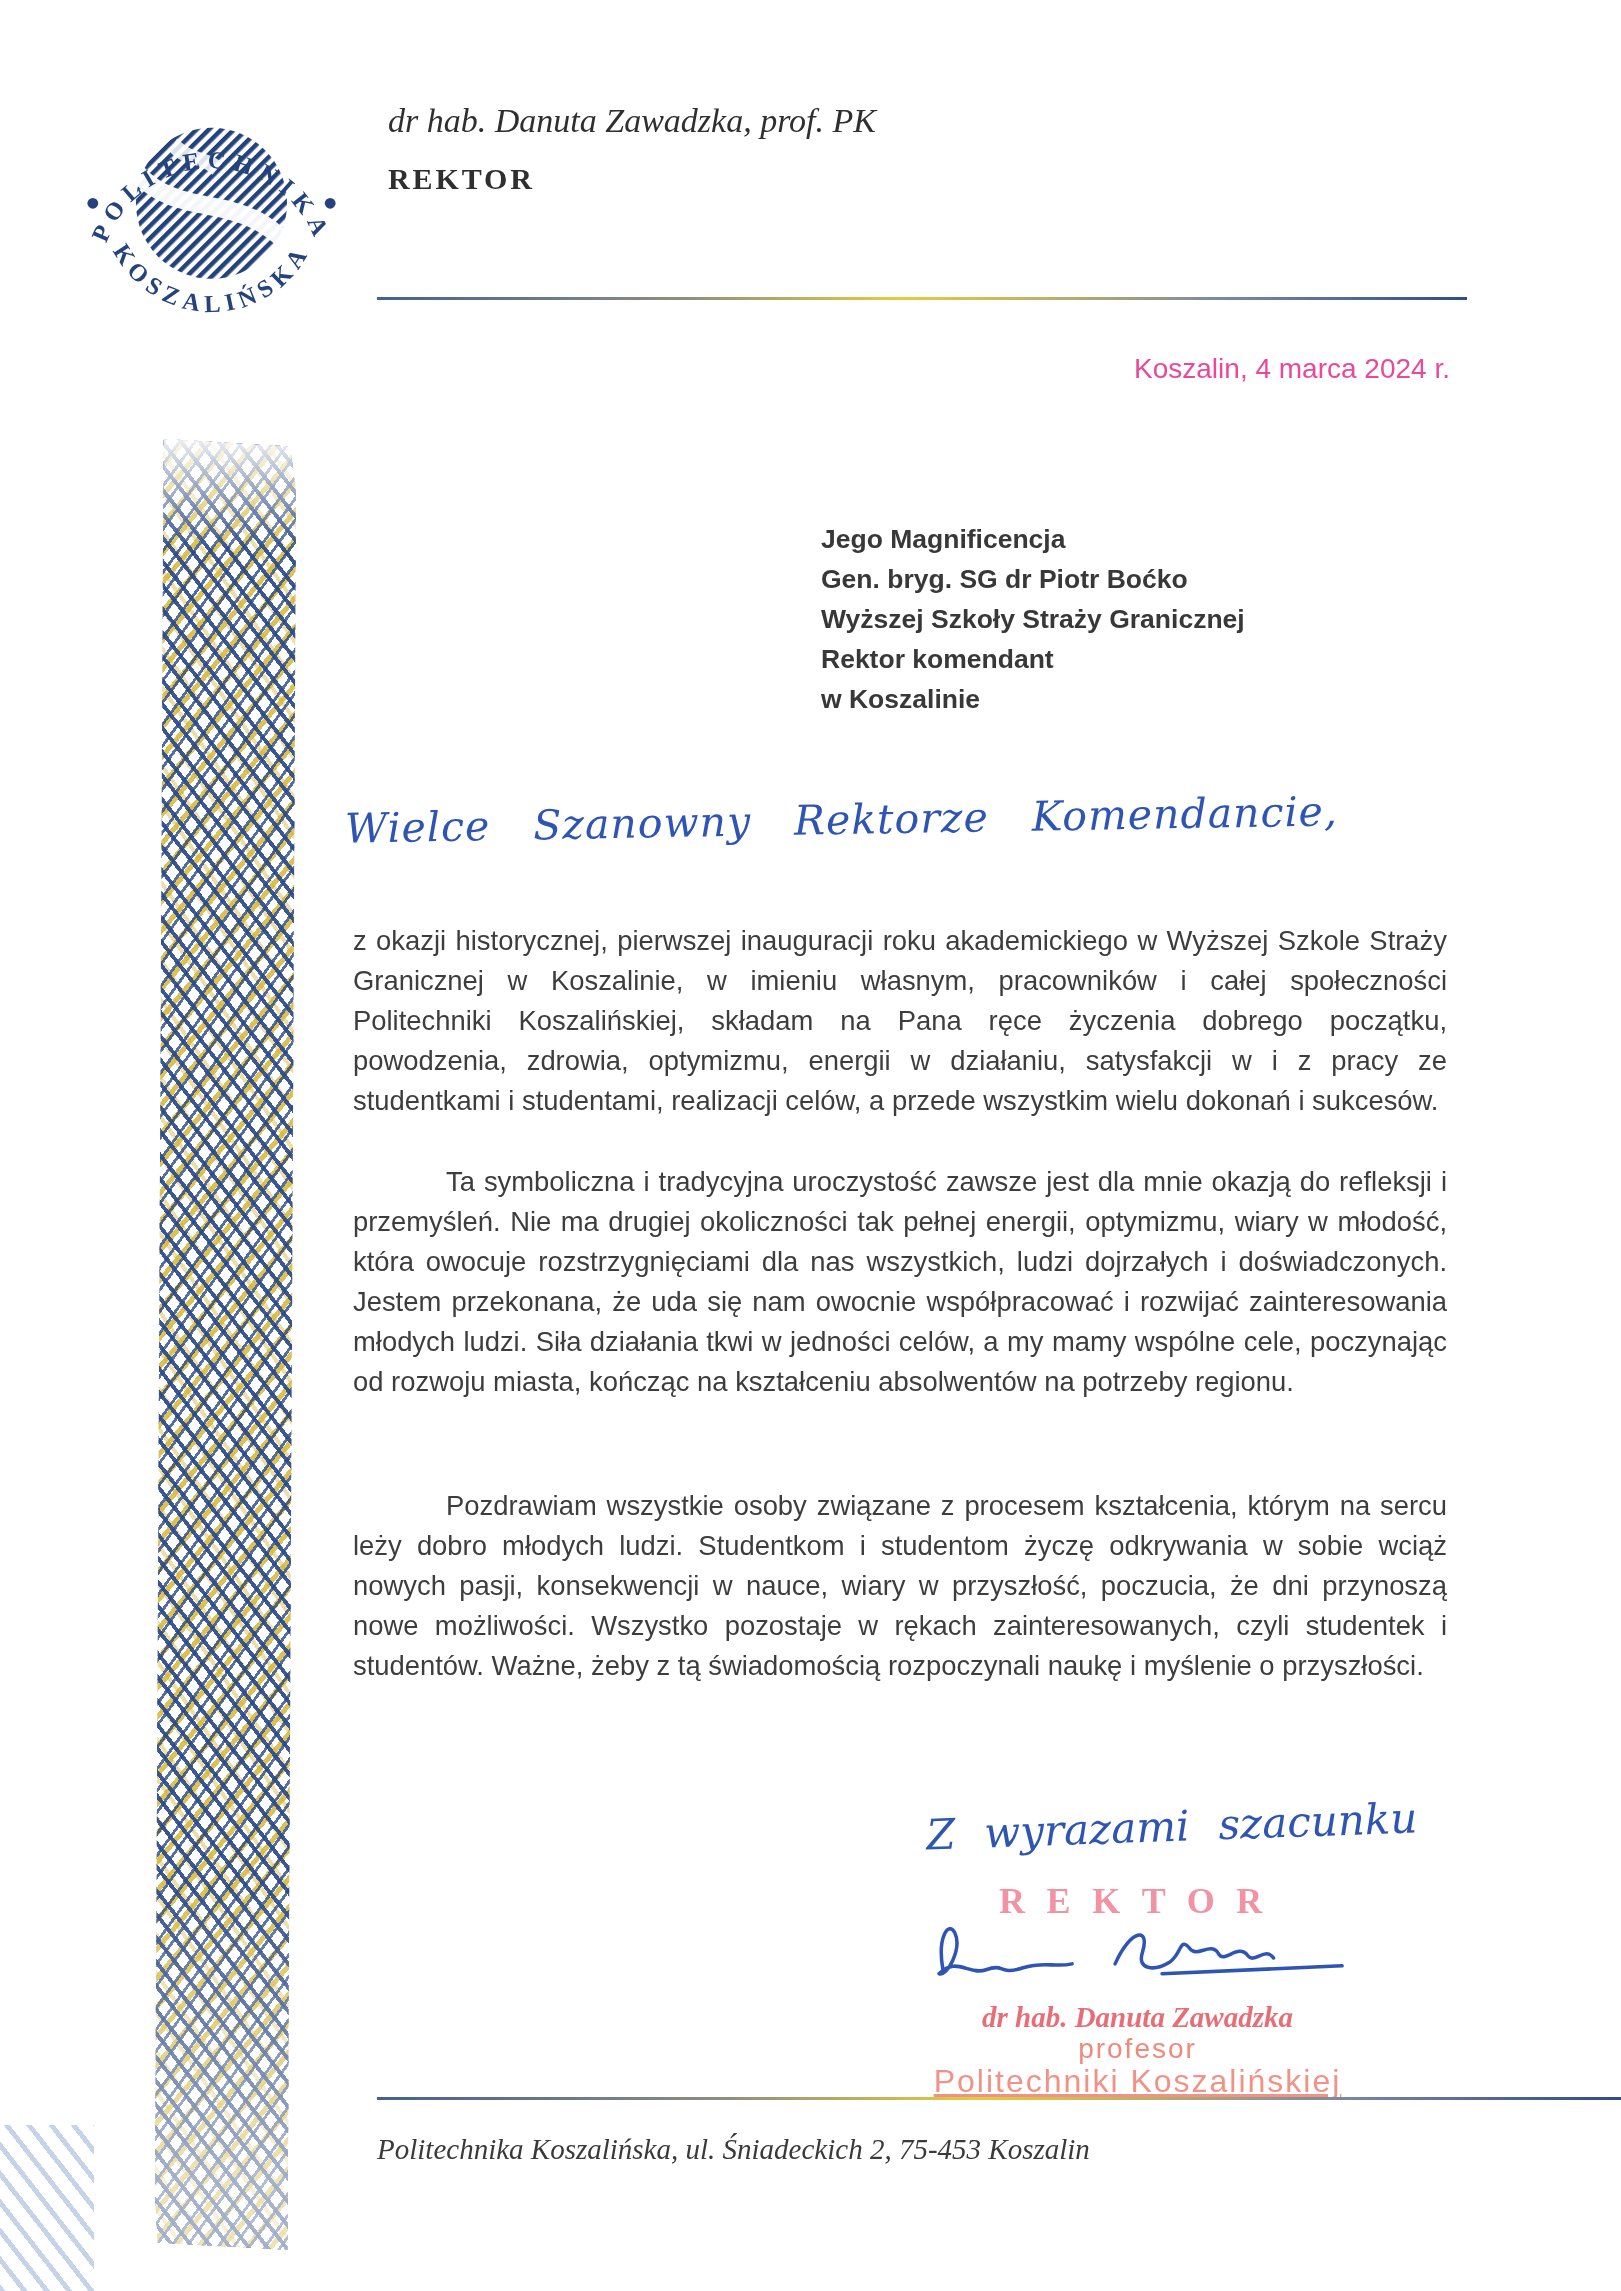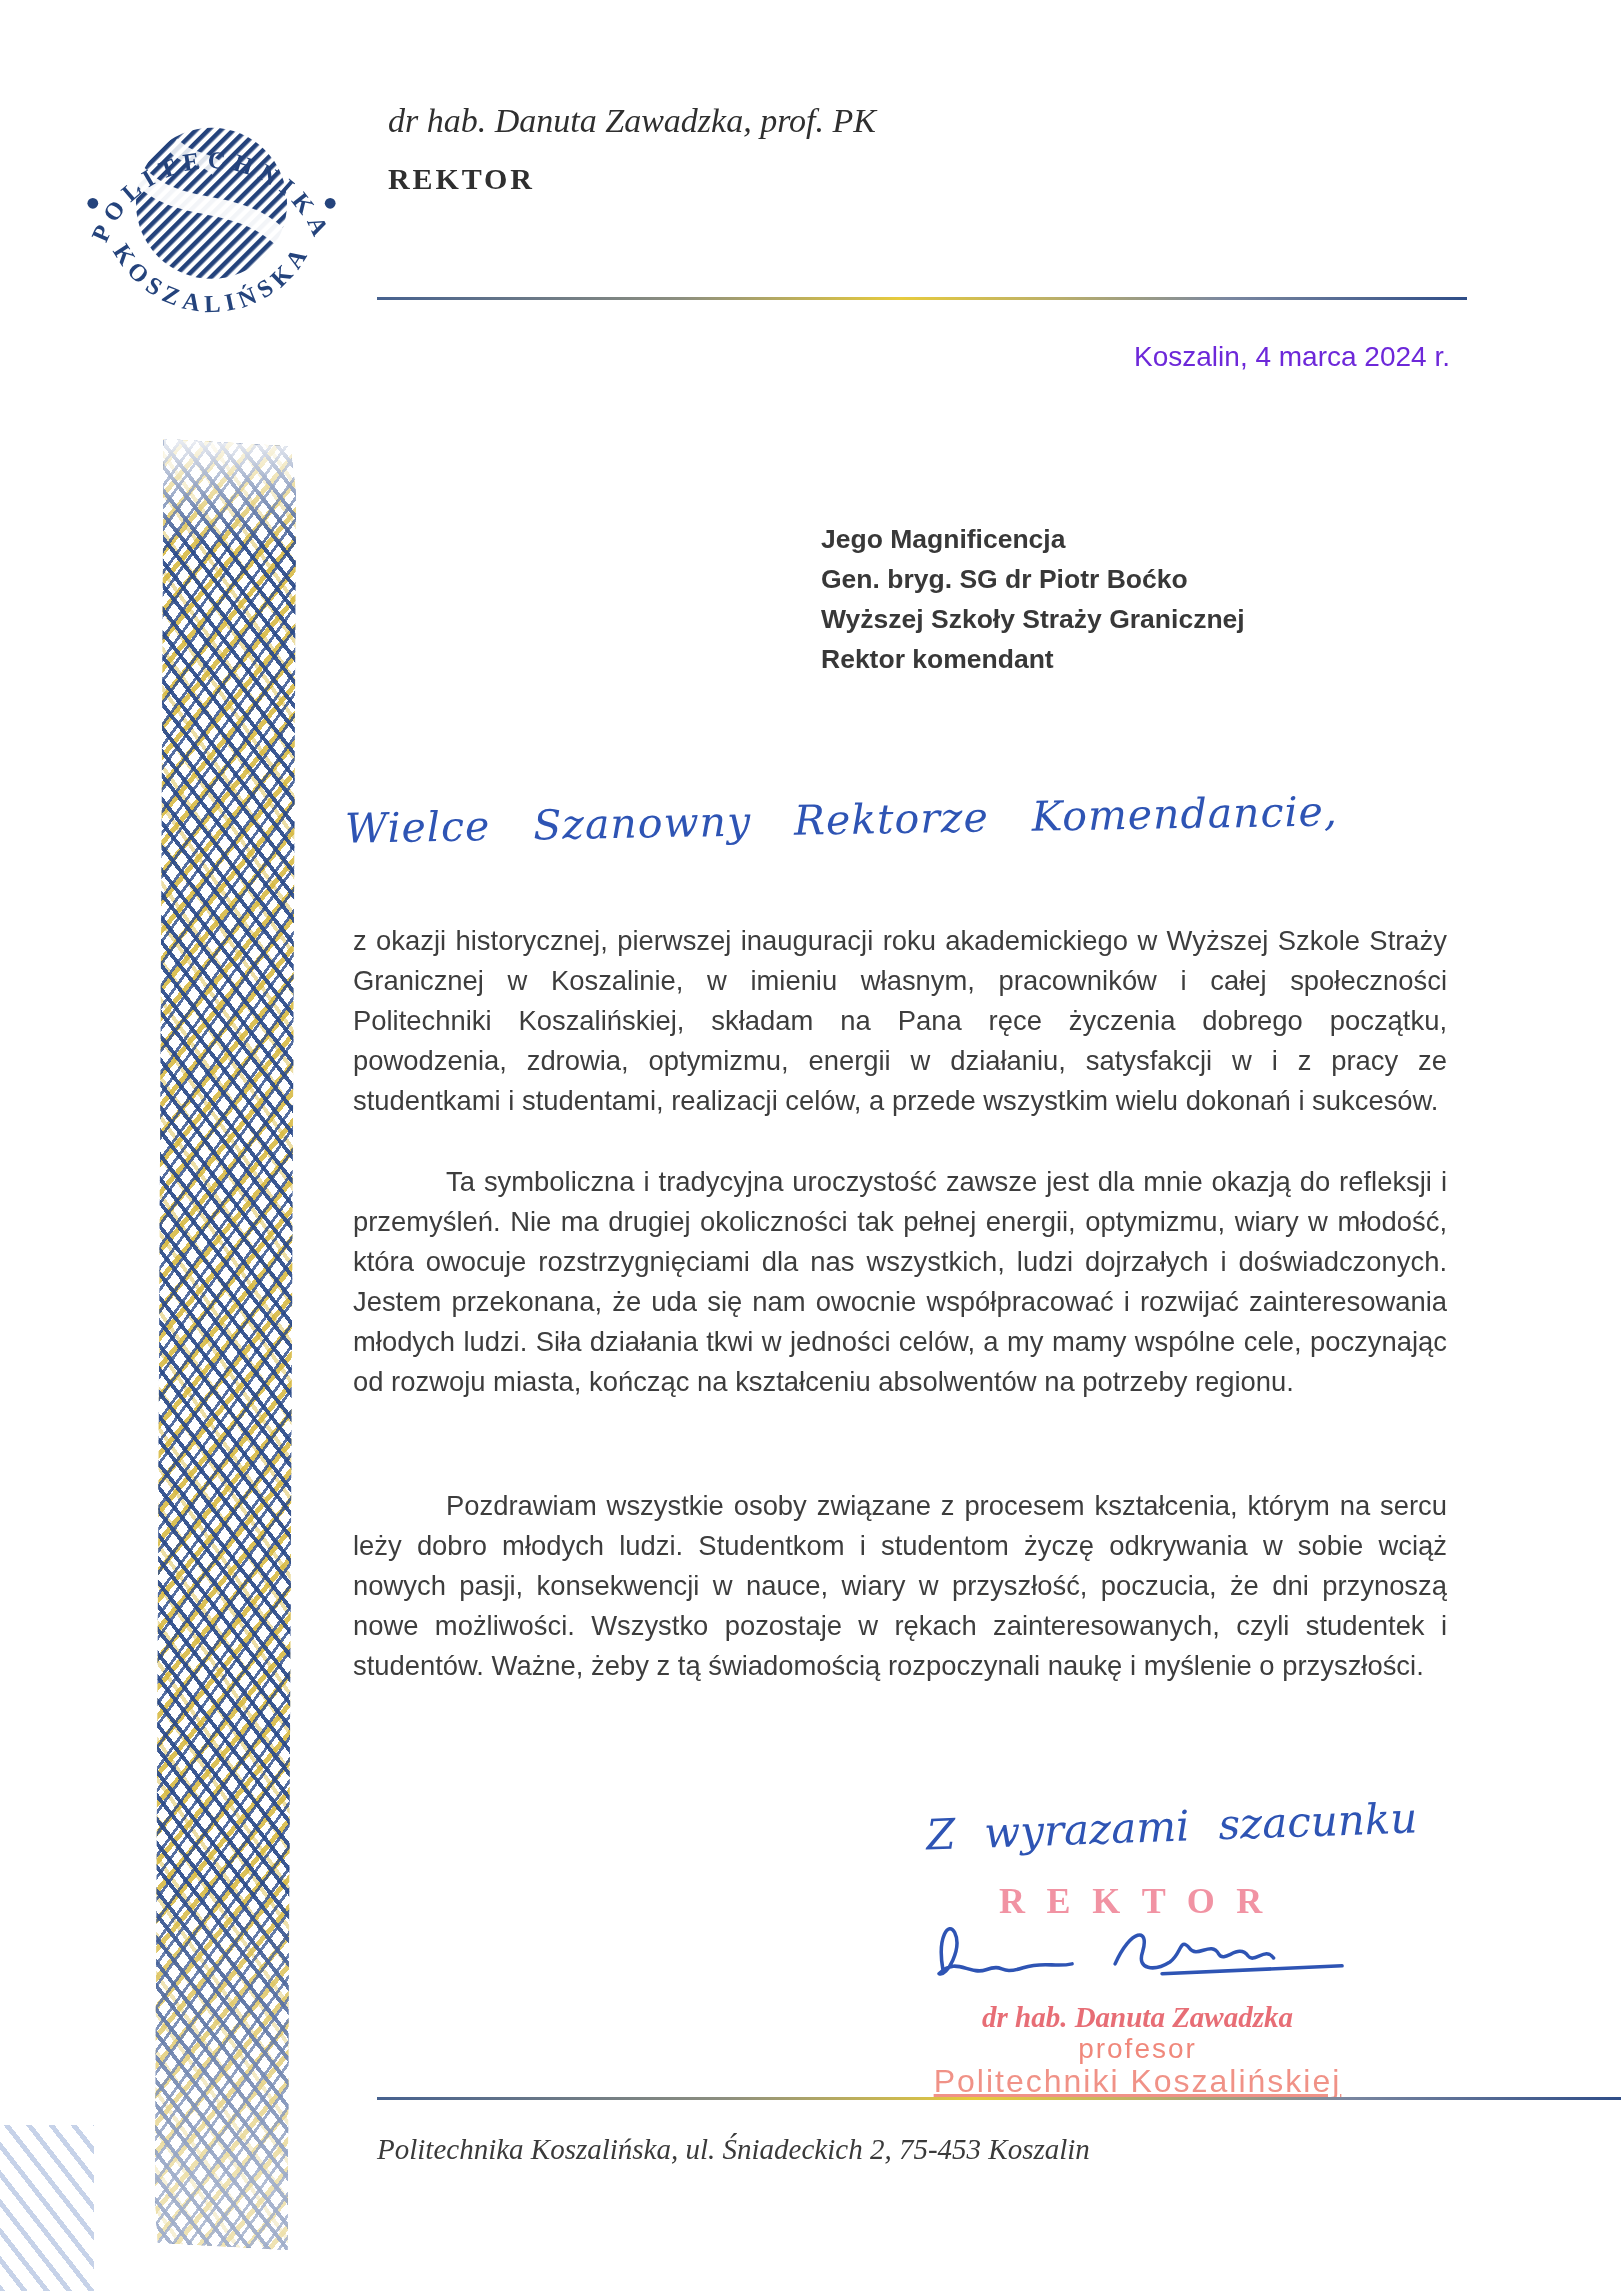--- a/index.html
+++ b/index.html
@@ -12,21 +12,21 @@
   .logo{position:absolute;left:83px;top:65px;width:257px;height:257px;}
   .head-block{position:absolute;left:388px;top:102px;}
   .head-name{font-family:"Liberation Serif",serif;font-style:italic;font-size:34px;color:#2f2f2f;}
   .head-title{font-family:"Liberation Serif",serif;font-weight:bold;font-size:30px;letter-spacing:2.9px;color:#2f2f2f;margin-top:21.6px;}
   .rule{
     position:absolute;height:2.9px;
     background:linear-gradient(90deg,#46618f 0%,#8d8f7f 28%,#e7cb3c 48%,#bcb068 62%,#7a87a0 78%,#2f4d87 100%);
   }
   .rule.top{left:377px;top:297px;width:1090px;}
   .rule.bottom{left:377px;top:2097px;width:1244px;}
-  .date{position:absolute;left:882px;top:341px;width:568px;text-align:right;font-size:28px;color:#6d28d9;}
+  .date{position:absolute;left:882px;top:353px;width:568px;text-align:right;font-size:28px;color:#ec4899;}
   
   .strip{
     position:absolute;left:155px;top:439px;width:141px;height:1811px;
     background-color:#fff;
     background-image:
       linear-gradient(to bottom,rgba(255,255,255,.9) 0%,rgba(255,255,255,0) 6%,rgba(255,255,255,0) 80%,rgba(255,255,255,.55) 96%),
       repeating-linear-gradient(52deg,rgba(42,74,138,.92) 0 3.9px,rgba(255,255,255,0) 3.9px 14.7px),
       repeating-linear-gradient(-54deg,rgba(42,74,138,.80) 0 2.9px,rgba(255,255,255,0) 2.9px 12.7px),
       repeating-linear-gradient(-50deg,rgba(213,182,58,.85) 0 4.9px,rgba(255,255,255,0) 4.9px 18.6px),
       repeating-linear-gradient(55deg,rgba(213,182,58,.45) 0 3.9px,rgba(255,255,255,0) 3.9px 22.5px);
@@ -103,20 +103,21 @@
   <div class="date">Koszalin, 4 marca 2024 r.</div>
 
   <div class="strip"></div>
   <div class="corner-hatch"></div>
 
   <div class="recipient">
     <div>Jego Magnificencja</div>
     <div>Gen. bryg. SG dr Piotr Boćko</div>
     <div>Wyższej Szkoły Straży Granicznej</div>
     <div>Rektor komendant</div>
+    <div>w Koszalinie</div>
   </div>
 
   <div class="hand greeting">Wielce Szanowny Rektorze Komendancie,</div>
 
   <div class="para p1">z okazji historycznej, pierwszej inauguracji roku akademickiego w Wyższej Szkole Straży Granicznej w Koszalinie, w imieniu własnym, pracowników i całej społeczności Politechniki Koszalińskiej, składam na Pana ręce życzenia dobrego początku, powodzenia, zdrowia, optymizmu, energii w działaniu, satysfakcji w i z pracy ze studentkami i studentami, realizacji celów, a przede wszystkim wielu dokonań i sukcesów.</div>
   <div class="para p2">Ta symboliczna i tradycyjna uroczystość zawsze jest dla mnie okazją do refleksji i przemyśleń. Nie ma drugiej okoliczności tak pełnej energii, optymizmu, wiary w młodość, która owocuje rozstrzygnięciami dla nas wszystkich, ludzi dojrzałych i doświadczonych. Jestem przekonana, że uda się nam owocnie współpracować i rozwijać zainteresowania młodych ludzi. Siła działania tkwi w jedności celów, a my mamy wspólne cele, poczynając od rozwoju miasta, kończąc na kształceniu absolwentów na potrzeby regionu.</div>
   <div class="para p3">Pozdrawiam wszystkie osoby związane z procesem kształcenia, którym na sercu leży dobro młodych ludzi. Studentkom i studentom życzę odkrywania w sobie wciąż nowych pasji, konsekwencji w nauce, wiary w przyszłość, poczucia, że dni przynoszą nowe możliwości. Wszystko pozostaje w rękach zainteresowanych, czyli studentek i studentów. Ważne, żeby z tą świadomością rozpoczynali naukę i myślenie o przyszłości.</div>
 
   <div class="hand closing">Z wyrazami szacunku</div>
 

